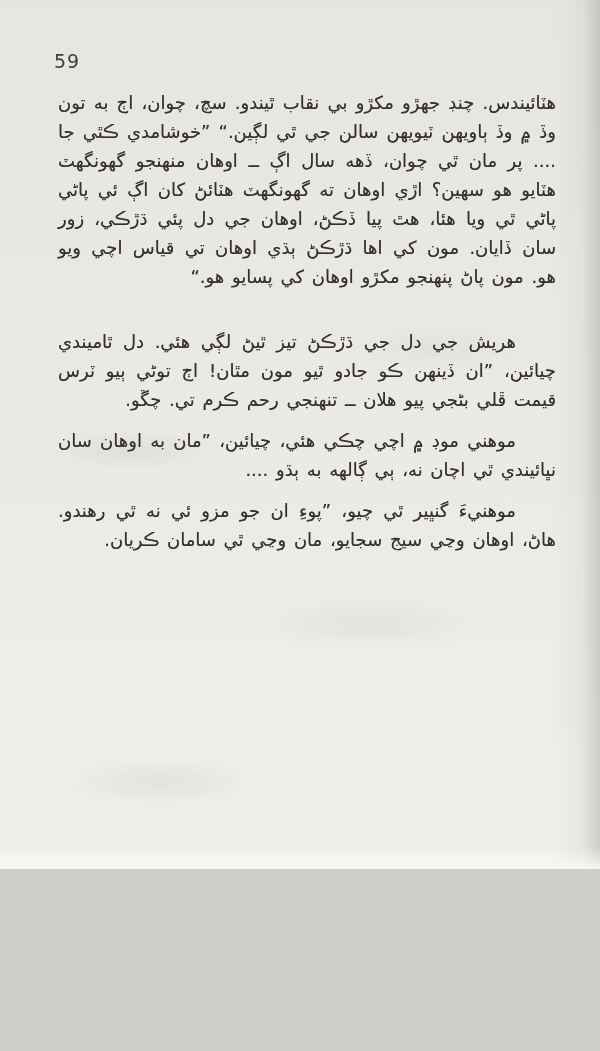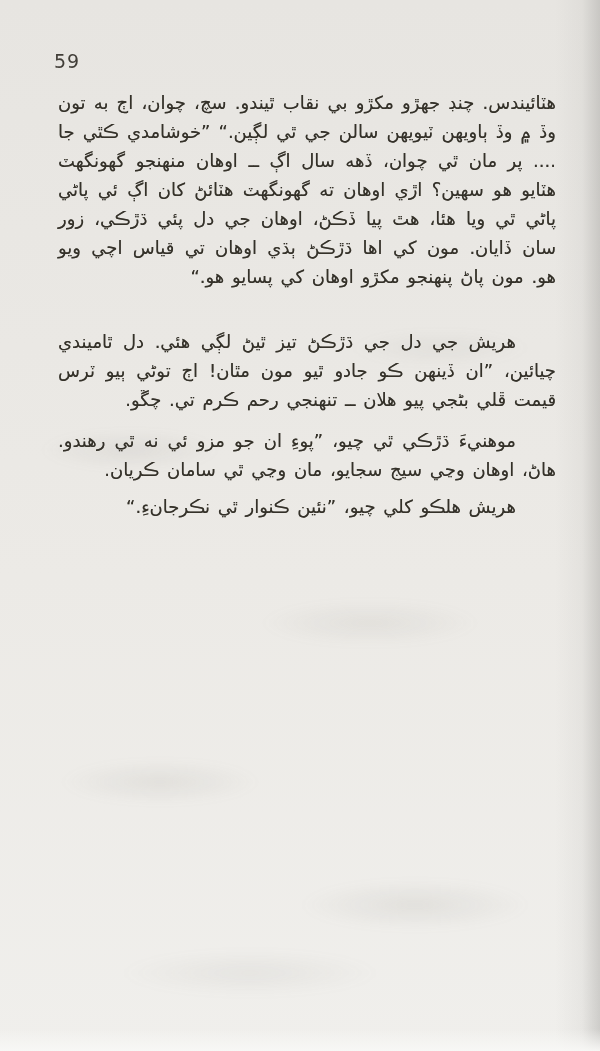--- a/index.html
+++ b/index.html
@@ -3,21 +3,21 @@
 <meta charset="utf-8">
 <style>
   html, body {
     margin: 0;
     padding: 0;
     background: #cfcecb;
   }
   .paper {
     position: relative;
     width: 600px;
-    height: 1051px;
+    height: 869px;
     margin: 0 auto;
     overflow: hidden;
     background:
       linear-gradient(to top, rgba(248,248,246,0.95) 0px, rgba(248,248,246,0.0) 22px),
       linear-gradient(to left, rgba(150,149,146,0.38) 0px, rgba(190,189,186,0.18) 18px, rgba(0,0,0,0) 45px),
       linear-gradient(to bottom, #e7e5e1 0%, #eceae6 55%, #f0efec 100%);
     font-family: "DejaVu Sans", sans-serif;
   }
   
   .smudge {
@@ -74,17 +74,17 @@
   <div class="smudge s3"></div>
   <div class="smudge s4"></div>
   <div class="smudge s5"></div>
   <div class="smudge s6"></div>
 
   <div class="page-number">59</div>
 
   <div class="text-block" dir="rtl">
     <p class="para">هٽائيندس. چنڊ جهڙو مکڙو بي نقاب ٿيندو. سچ، چوان، اڄ به تون وڏ ۾ وڏ ٻاويهن ٽيويهن سالن جي ٿي لڳين.“ ”خوشامدي ڪٿي جا .... پر مان ٿي چوان، ڏهه سال اڳ ــ اوهان منهنجو گهونگهٽ هٽايو هو سهين؟ اڙي اوهان ته گهونگهٽ هٽائڻ کان اڳ ئي پاڻي پاڻي ٿي ويا هئا، هٿ پيا ڏڪڻ، اوهان جي دل پئي ڌڙڪي، زور سان ڏايان. مون کي اها ڌڙڪڻ ٻڌي اوهان تي قياس اچي ويو هو. مون پاڻ پنهنجو مکڙو اوهان کي پسايو هو.“</p>
     <p class="para indent mt36">هريش جي دل جي ڌڙڪڻ تيز ٿيڻ لڳي هئي. دل ٿاميندي چيائين، ”ان ڏينهن ڪو جادو ٿيو مون مٿان! اڄ توڻي ٻيو ٽرس قيمت ڦلي بڻجي پيو هلان ــ تنهنجي رحم ڪرم تي. چڱو.</p>
-    <p class="para indent mt12">موهنيءَ ڌڙڪي ٿي چيو، ”پوءِ ان جو مزو ئي نه ٿي رهندو. هاڻ، اوهان وڃي سيج سجايو، مان وڃي ٿي سامان ڪريان.</p>
-    <p class="para indent mt8">هريش هلڪو کلي چيو، ”نئين ڪنوار ٿي نڪرجانءِ.“</p>
+    <p class="para indent mt12">موهني موڊ ۾ اچي چڪي هئي، چيائين، ”مان به اوهان سان نڀائيندي ٿي اچان نه، ٻي ڳالهه به ٻڌو ....</p>
+    <p class="para indent mt12">موهنيءَ گنڀير ٿي چيو، ”پوءِ ان جو مزو ئي نه ٿي رهندو. هاڻ، اوهان وڃي سيج سجايو، مان وڃي ٿي سامان ڪريان.</p>
   </div>
 
 </div>
 
 </body></html>

